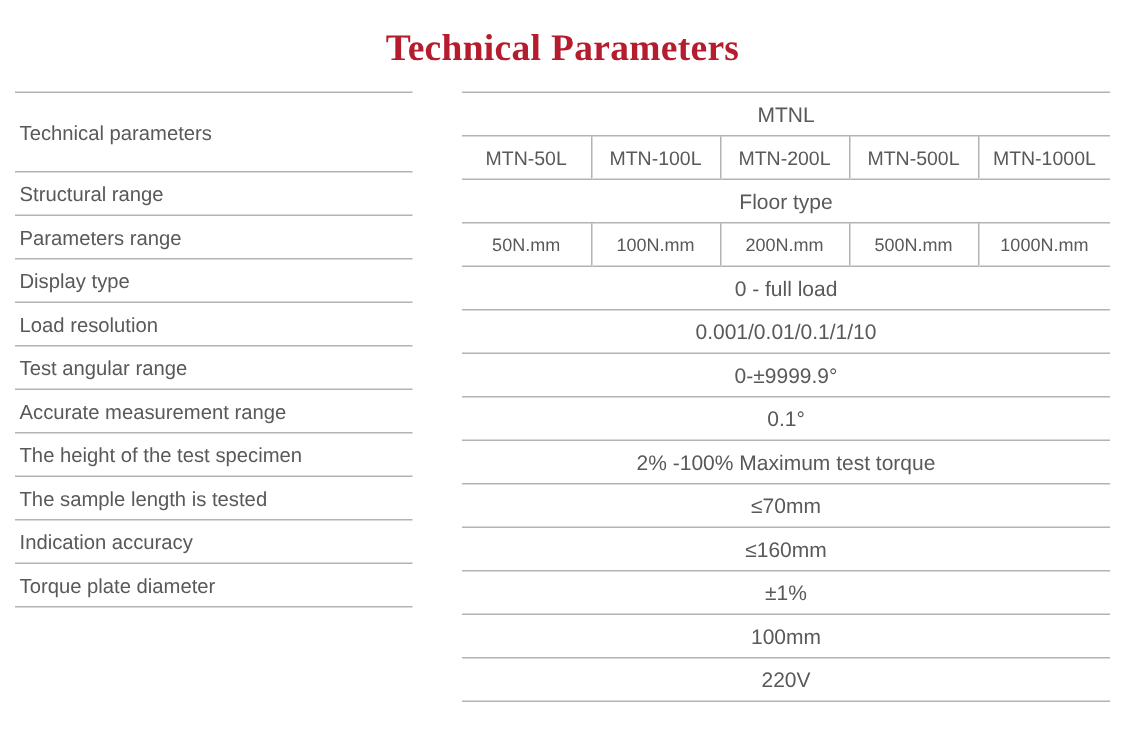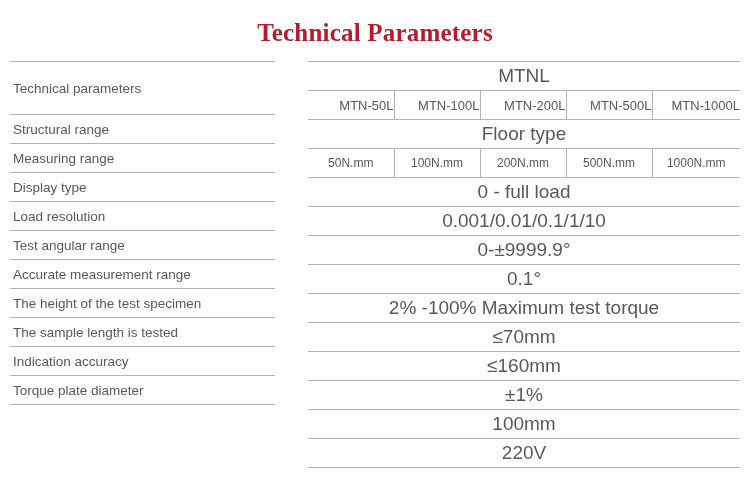--- a/index.html
+++ b/index.html
@@ -81,55 +81,54 @@
   }
   table.right-table {
     width: 432px;
   }
   table.right-table td {
     text-align: center;
   }
   table.right-table td.model-cell {
     border-left: 1px solid #b3b3b3;
     font-size: 13px;
-    text-align: right;
   }
   table.right-table td.model-cell.first-col {
     border-left: none;
   }
   table.right-table td.range-cell {
     border-left: 1px solid #b3b3b3;
     font-size: 12px;
   }
   table.right-table td.range-cell.first-col {
     border-left: none;
   }
   table.right-table td.merged {
-    font-size: 19px;
+    font-size: 14px;
     margin-top: 24px;
   }
 </style>
 </head>
 <body>
 
 <h1 id="page-title">Technical Parameters</h1>
 
 <div class="spec-wrap">
 
   <div class="left-block">
     <table class="spec left-table">
       <tbody>
         <tr>
           <td class="head-cell">Technical parameters</td>
         </tr>
         <tr>
           <td>Structural range</td>
         </tr>
         <tr>
-          <td>Measuring range</td>
+          <td>Parameters range</td>
         </tr>
         <tr>
           <td>Display type</td>
         </tr>
         <tr>
           <td>Load resolution</td>
         </tr>
         <tr>
           <td>Test angular range</td>
         </tr>

